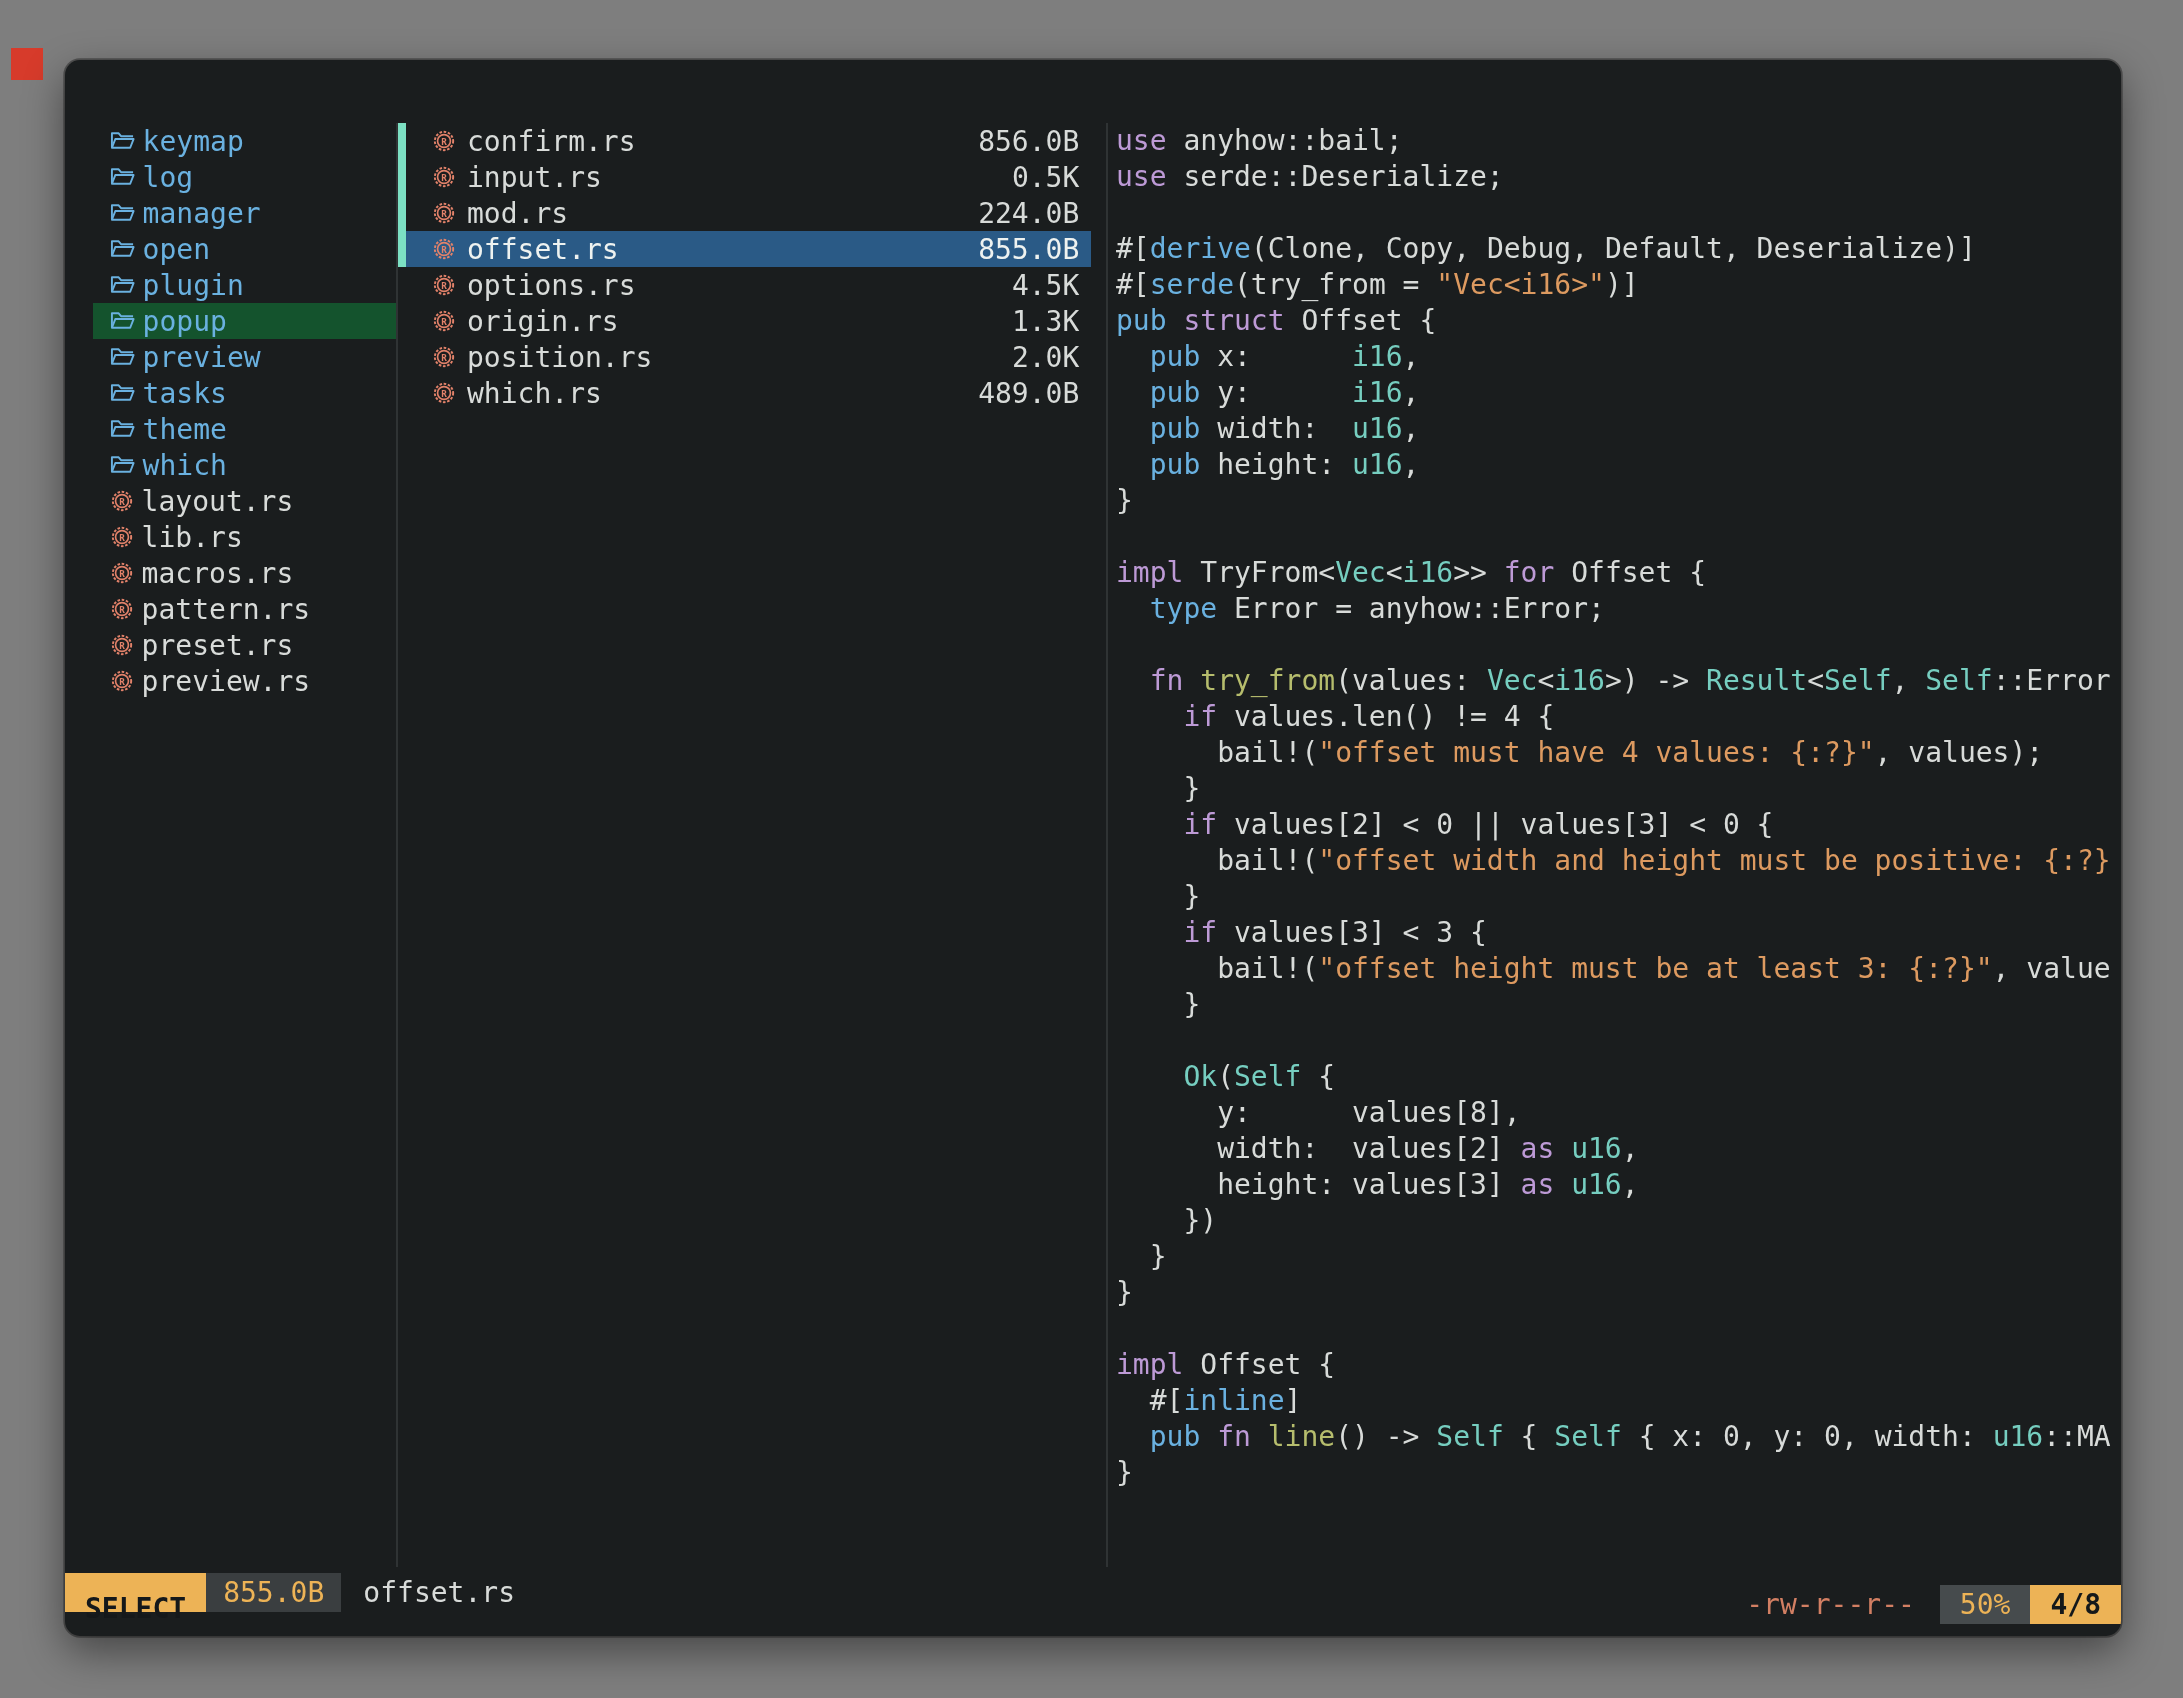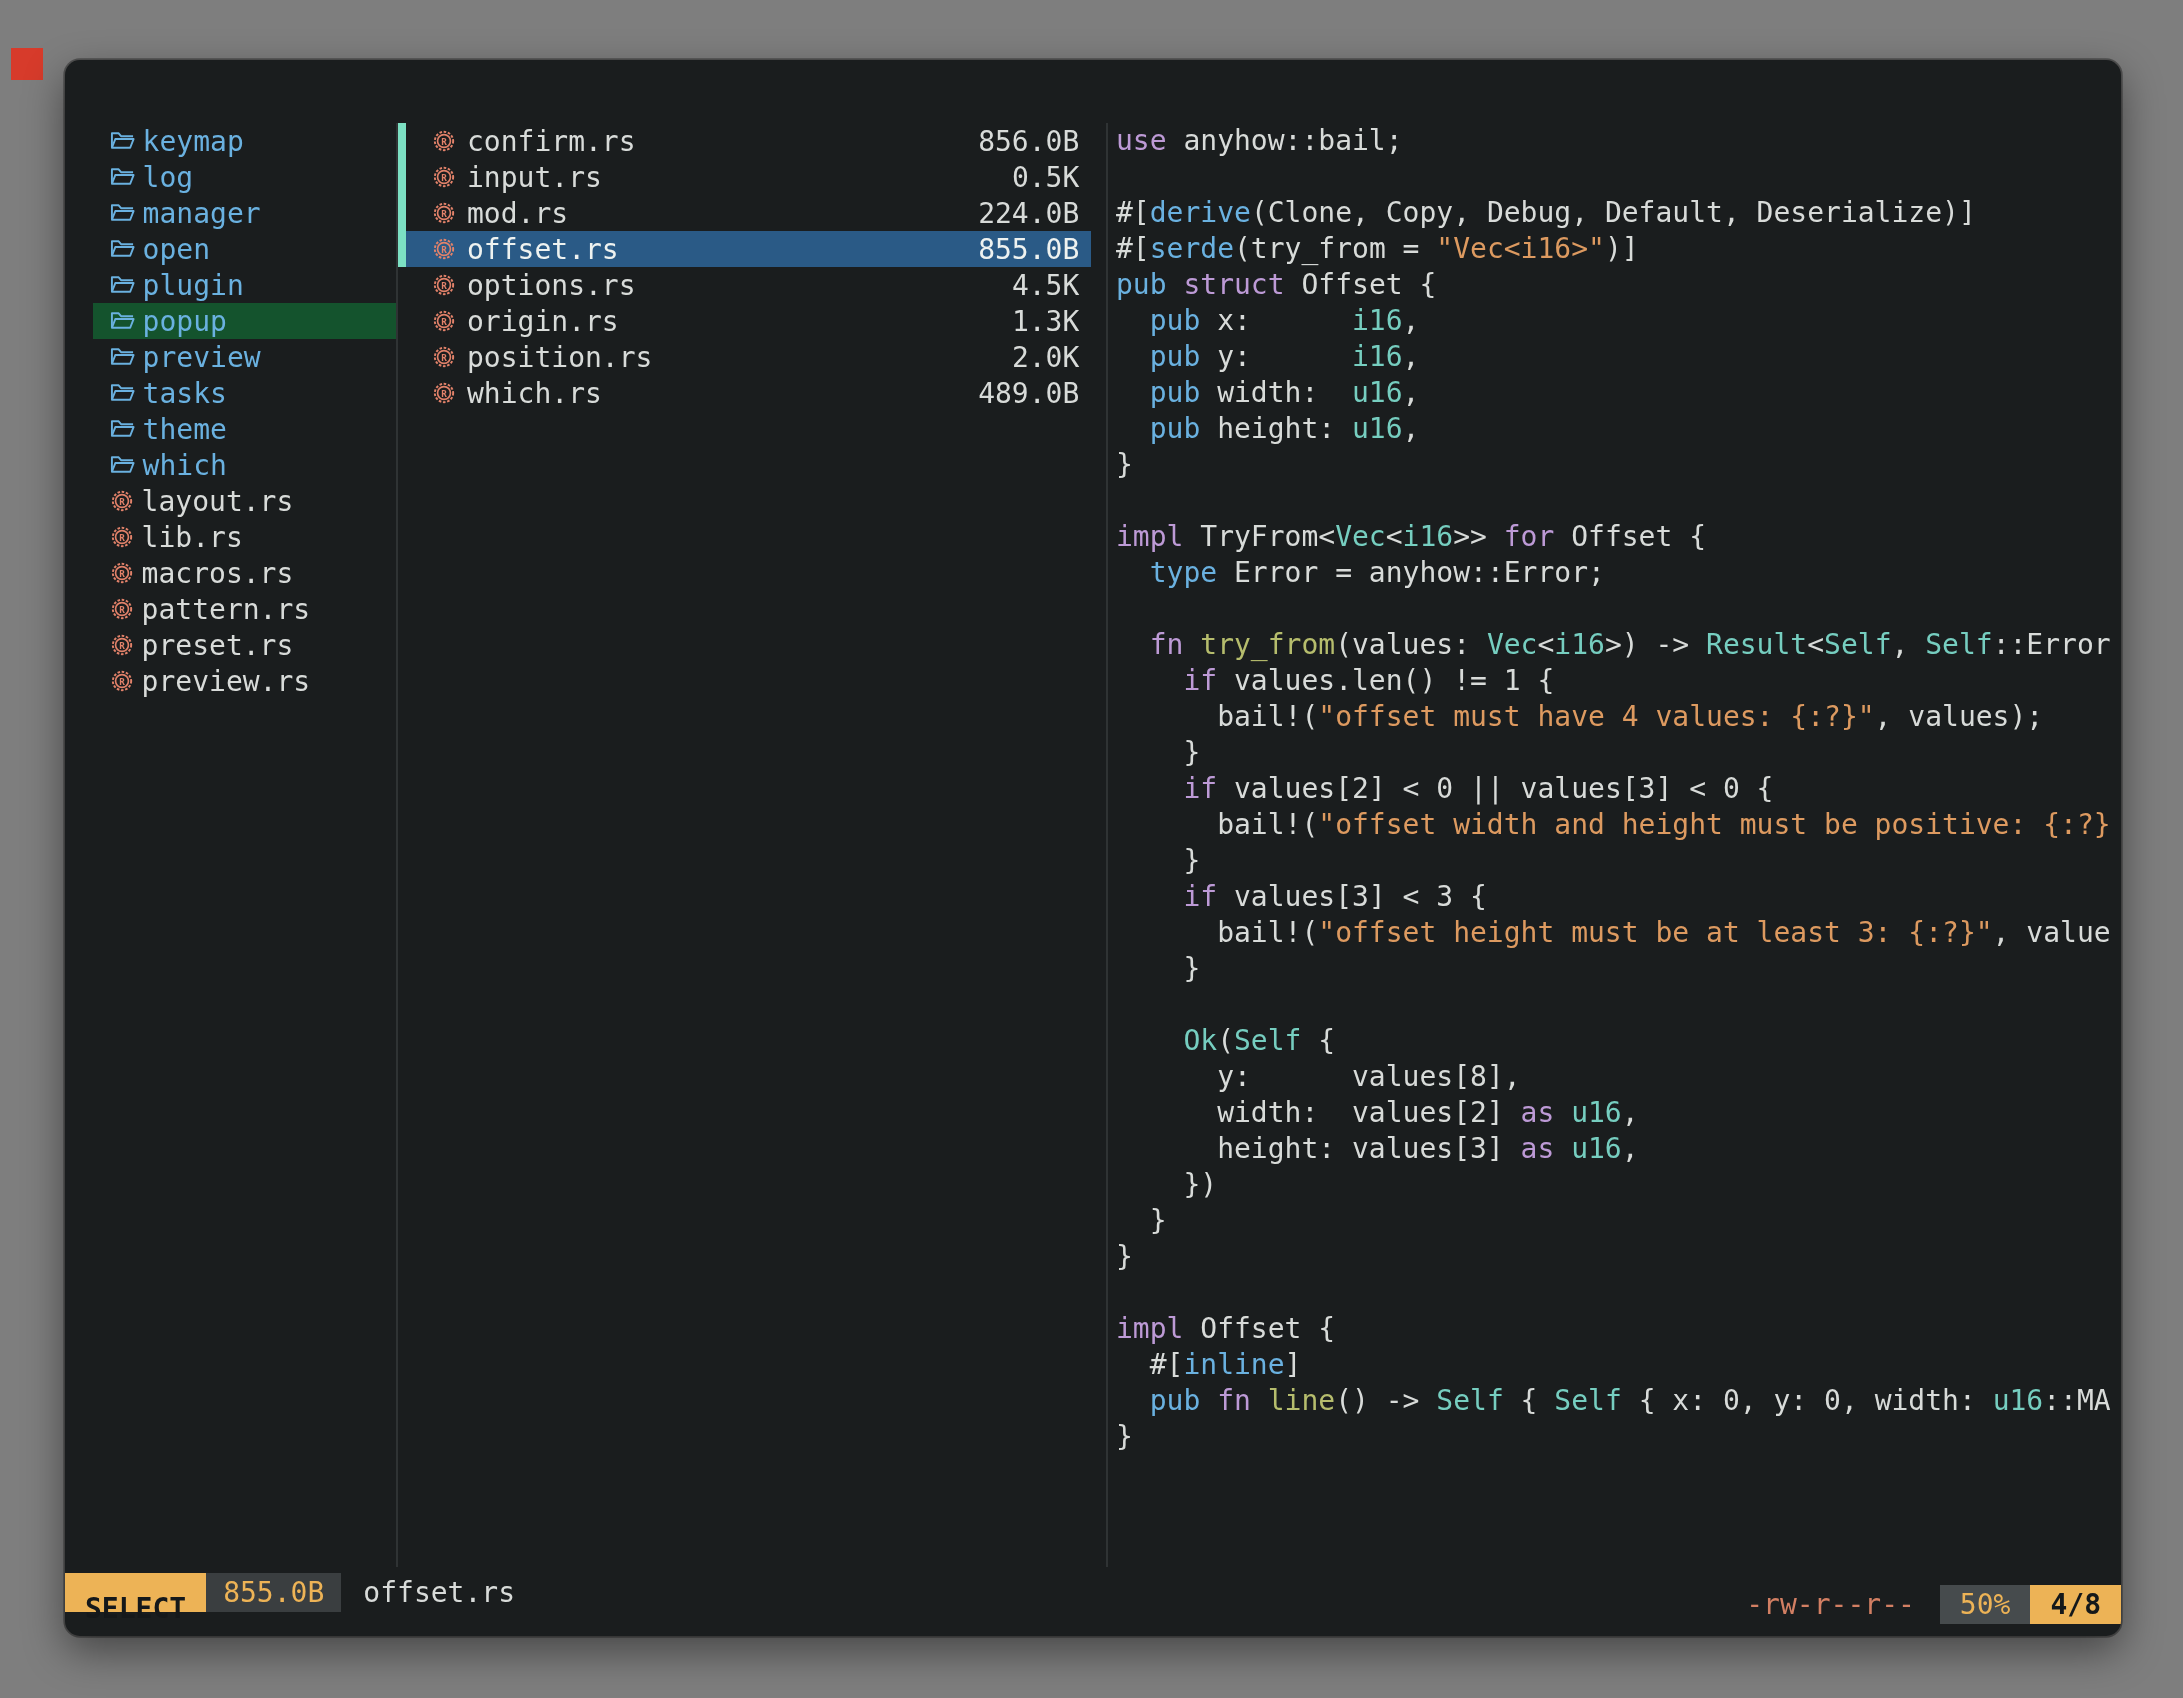--- a/index.html
+++ b/index.html
@@ -272,35 +272,36 @@
           <circle cx="11" cy="11" r="5.9" fill="none" stroke="currentColor" stroke-width="1.5"></circle>
           <text x="11" y="14.6" text-anchor="middle" font-size="8.5" font-weight="bold" fill="currentColor" font-family="DejaVu Sans Mono, monospace">R</text>
         </svg>
         <span class="fname">which.rs</span>
         <span class="fsize">489.0B</span>
       </div>
     </div>
   <div class="divider d2"></div>
   <div class="panel preview" id="code">
       <div class="cline"><span class="tk-kw">use</span><span class="tk-def"> anyhow::bail;</span></div>
+      <div class="cline"><span class="tk-kw">use</span><span class="tk-def"> serde::Deserialize;</span></div>
       <div class="cline">&nbsp;</div>
       <div class="cline"><span class="tk-def">#[</span><span class="tk-blue">derive</span><span class="tk-def">(Clone, Copy, Debug, Default, Deserialize)]</span></div>
       <div class="cline"><span class="tk-def">#[</span><span class="tk-blue">serde</span><span class="tk-def">(try_from = </span><span class="tk-str">"Vec&lt;i16&gt;"</span><span class="tk-def">)]</span></div>
       <div class="cline"><span class="tk-blue">pub</span><span class="tk-def"> </span><span class="tk-kw">struct</span><span class="tk-def"> Offset {</span></div>
       <div class="cline"><span class="tk-def">  </span><span class="tk-blue">pub</span><span class="tk-def"> x:      </span><span class="tk-cyan">i16</span><span class="tk-def">,</span></div>
       <div class="cline"><span class="tk-def">  </span><span class="tk-blue">pub</span><span class="tk-def"> y:      </span><span class="tk-cyan">i16</span><span class="tk-def">,</span></div>
       <div class="cline"><span class="tk-def">  </span><span class="tk-blue">pub</span><span class="tk-def"> width:  </span><span class="tk-cyan">u16</span><span class="tk-def">,</span></div>
       <div class="cline"><span class="tk-def">  </span><span class="tk-blue">pub</span><span class="tk-def"> height: </span><span class="tk-cyan">u16</span><span class="tk-def">,</span></div>
       <div class="cline"><span class="tk-def">}</span></div>
       <div class="cline">&nbsp;</div>
       <div class="cline"><span class="tk-kw">impl</span><span class="tk-def"> TryFrom&lt;</span><span class="tk-cyan">Vec</span><span class="tk-def">&lt;</span><span class="tk-cyan">i16</span><span class="tk-def">&gt;&gt; </span><span class="tk-kw">for</span><span class="tk-def"> Offset {</span></div>
       <div class="cline"><span class="tk-def">  </span><span class="tk-blue">type</span><span class="tk-def"> Error = anyhow::Error;</span></div>
       <div class="cline">&nbsp;</div>
       <div class="cline"><span class="tk-def">  </span><span class="tk-kw">fn</span><span class="tk-def"> </span><span class="tk-fn">try_from</span><span class="tk-def">(values: </span><span class="tk-cyan">Vec</span><span class="tk-def">&lt;</span><span class="tk-cyan">i16</span><span class="tk-def">&gt;) -&gt; </span><span class="tk-cyan">Result</span><span class="tk-def">&lt;</span><span class="tk-cyan">Self</span><span class="tk-def">, </span><span class="tk-cyan">Self</span><span class="tk-def">::Error</span></div>
-      <div class="cline"><span class="tk-def">    </span><span class="tk-kw">if</span><span class="tk-def"> values.len() != 1 {</span></div>
+      <div class="cline"><span class="tk-def">    </span><span class="tk-kw">if</span><span class="tk-def"> values.len() != 4 {</span></div>
       <div class="cline"><span class="tk-def">      bail!(</span><span class="tk-str">"offset must have 4 values: {:?}"</span><span class="tk-def">, values);</span></div>
       <div class="cline"><span class="tk-def">    }</span></div>
       <div class="cline"><span class="tk-def">    </span><span class="tk-kw">if</span><span class="tk-def"> values[2] &lt; 0 || values[3] &lt; 0 {</span></div>
       <div class="cline"><span class="tk-def">      bail!(</span><span class="tk-str">"offset width and height must be positive: {:?}</span></div>
       <div class="cline"><span class="tk-def">    }</span></div>
       <div class="cline"><span class="tk-def">    </span><span class="tk-kw">if</span><span class="tk-def"> values[3] &lt; 3 {</span></div>
       <div class="cline"><span class="tk-def">      bail!(</span><span class="tk-str">"offset height must be at least 3: {:?}"</span><span class="tk-def">, value</span></div>
       <div class="cline"><span class="tk-def">    }</span></div>
       <div class="cline">&nbsp;</div>
       <div class="cline"><span class="tk-def">    </span><span class="tk-cyan">Ok</span><span class="tk-def">(</span><span class="tk-cyan">Self</span><span class="tk-def"> {</span></div>

